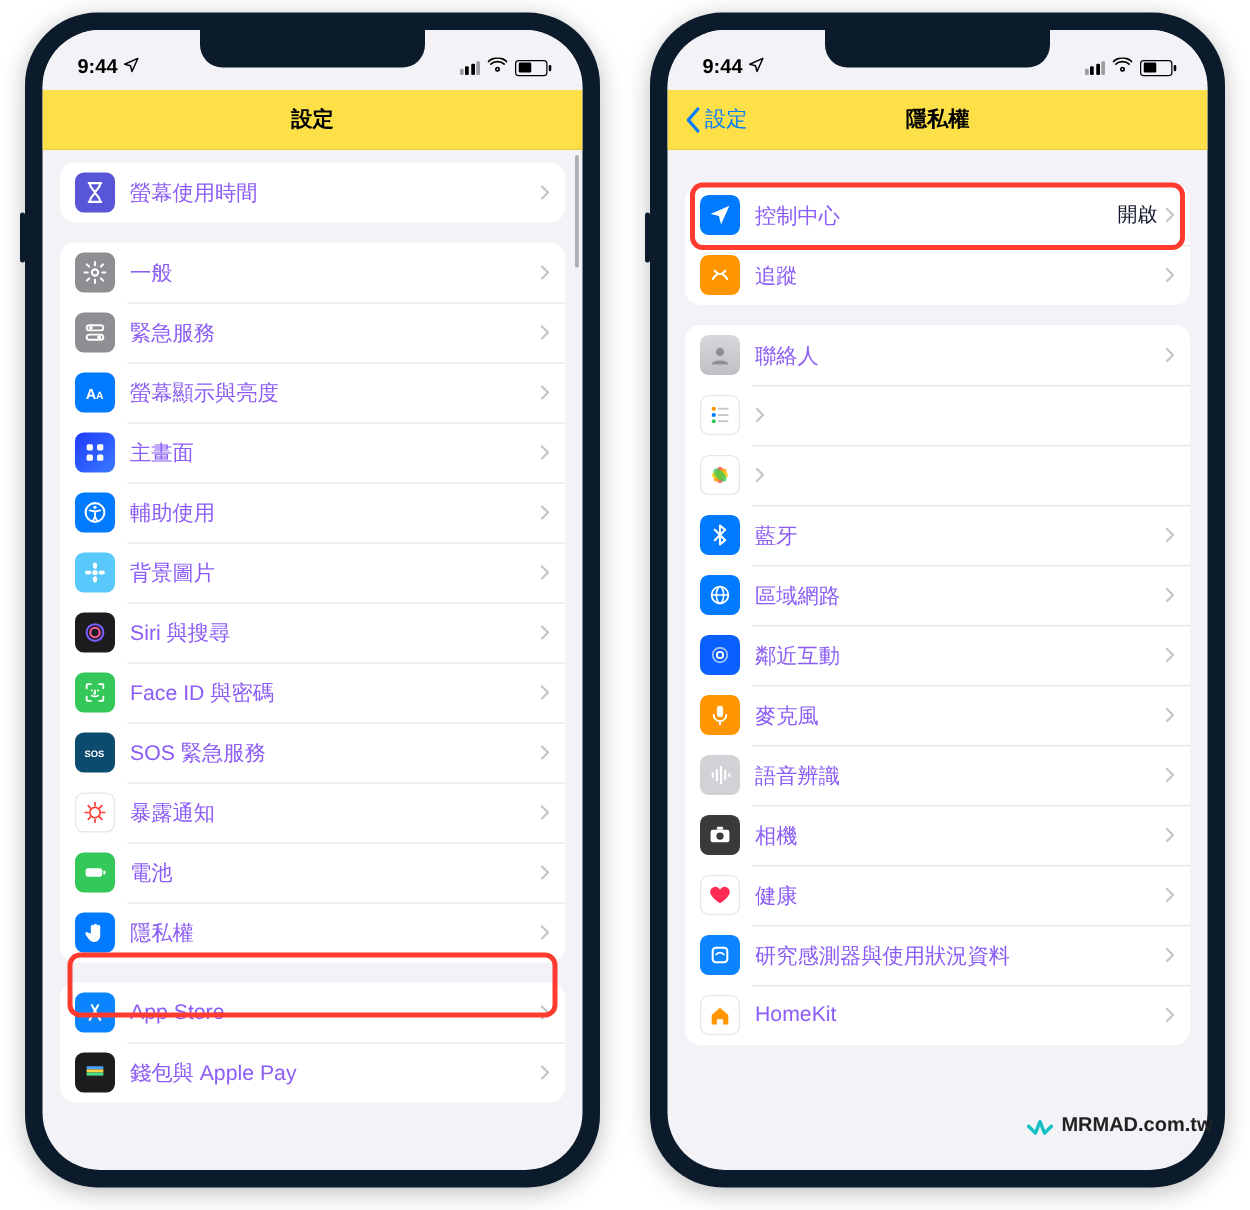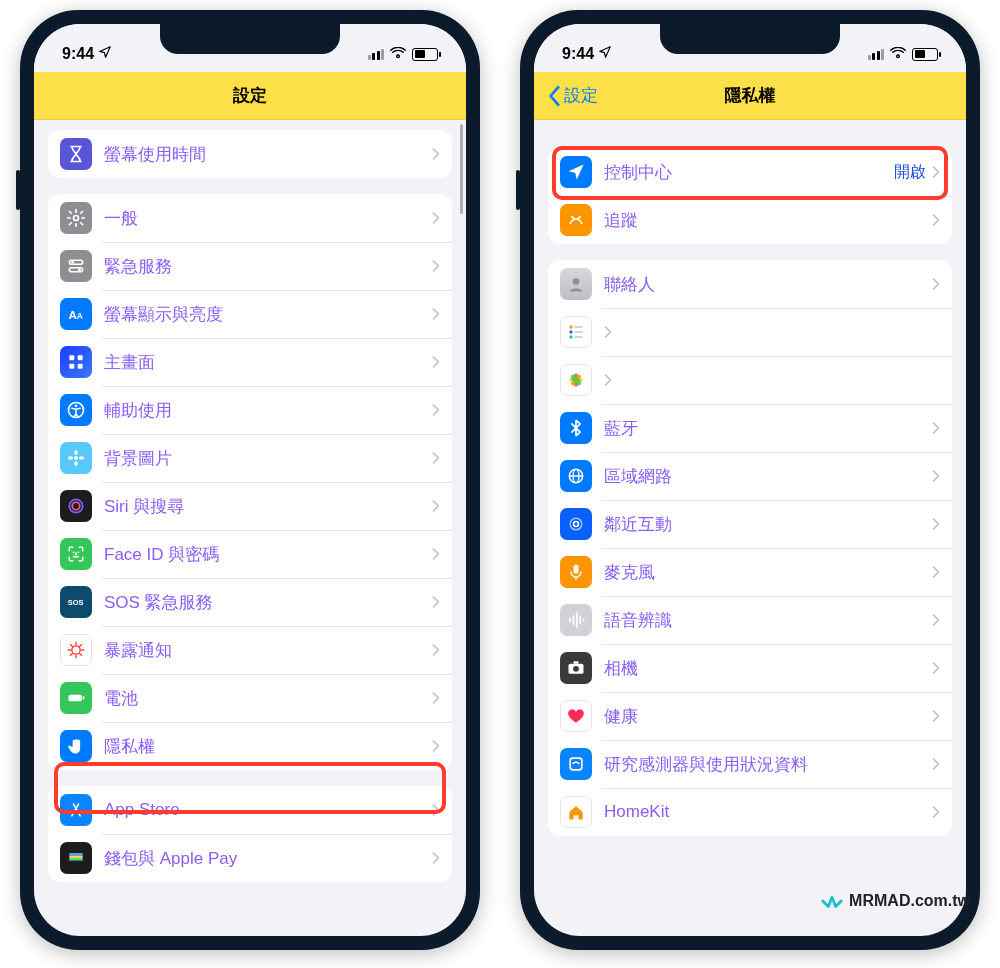--- a/index.html
+++ b/index.html
@@ -103,21 +103,21 @@
   }
   .app-icon {
     width:32px; height:32px; border-radius:7px;
     flex:0 0 32px;
     display:flex; align-items:center; justify-content:center;
     margin-right:12px;
     color:#fff;
   }
   .app-icon svg { width:20px; height:20px; }
   .row .label { flex:1; font-size:17px; color:#8b5cf6; }
-  .row .detail { font-size:16px; color:#1d4ed8; margin-right:6px;}
+  .row .detail { font-size:16px; color:#0f172a; margin-right:6px;}
   .chev { width:8px; height:14px; }
   .chev path { stroke:#c5c5c9; stroke-width:2.2; fill:none; stroke-linecap:round; stroke-linejoin:round;}
   
   .hl {
     position:absolute;
     border:4px solid #ff3b30;
     border-radius:10px;
     pointer-events:none;
     z-index:20;
   }

